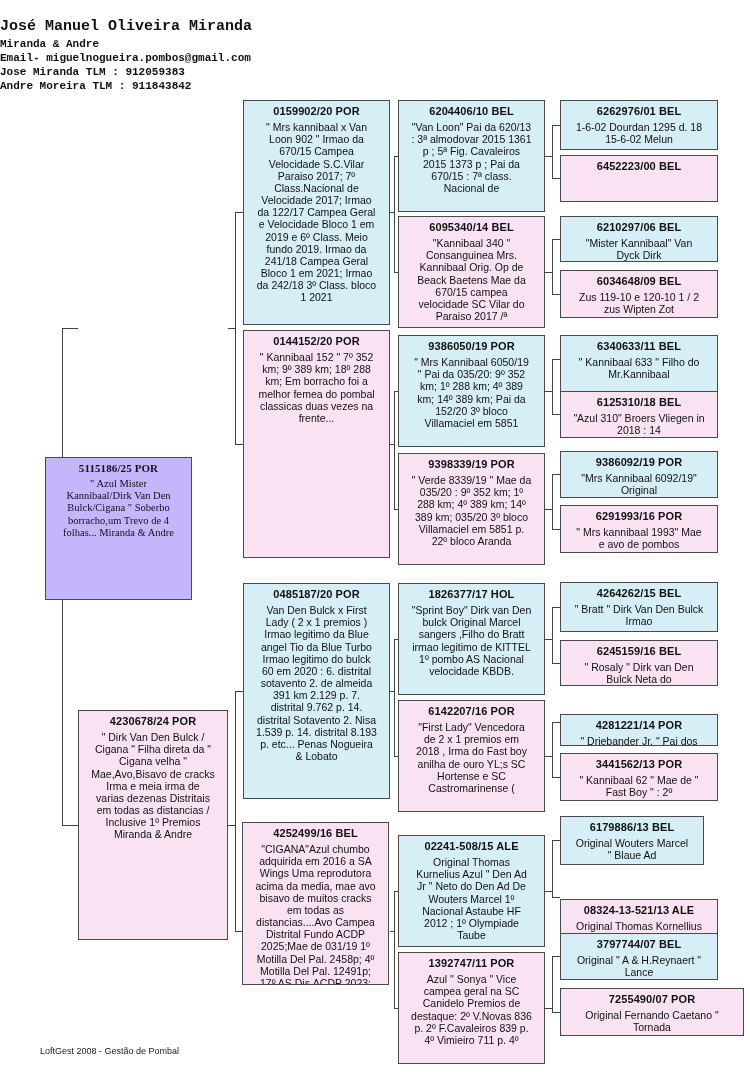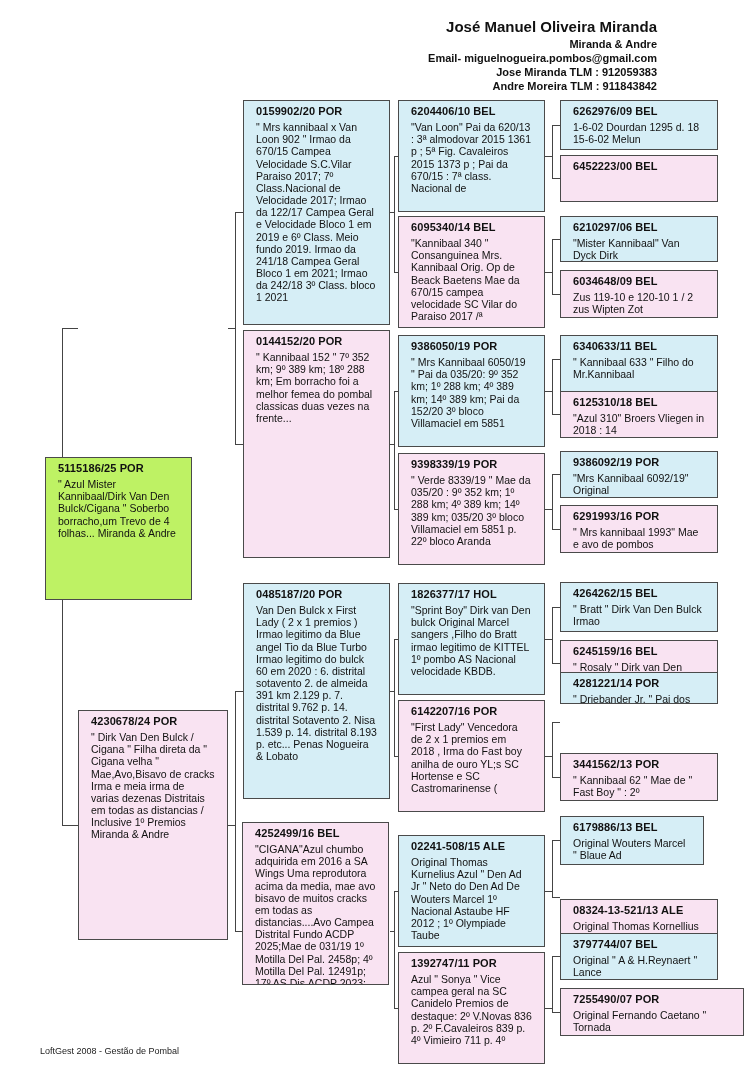--- a/index.html
+++ b/index.html
@@ -1,27 +1,27 @@
 <!DOCTYPE html>
 <html style="--blue: #d6eef6; --pink: #f9e3f2;"><head>
 <meta charset="utf-8">
 <style>
   html,body{margin:0;padding:0;background:#fff;}
   .page{position:relative;width:750px;height:1074px;background:#fff;overflow:hidden;
         font-family:"Liberation Sans",sans-serif;color:#111;}
-  .header{position:absolute;top:18px;left:0;width:657px;text-align:right;}
+  .header{position:absolute;top:18px;left:0;width:657px;text-align:left;font-family:Liberation Mono, monospace;}
   .h-title{font-size:15px;font-weight:bold;margin-bottom:3px;}
   .h-sub{font-size:11px;font-weight:bold;margin-bottom:2px;}
   #tree{position:absolute;inset:0;}
   .line{position:absolute;background:#444;z-index:0;}
   .box{position:absolute;border:1px solid #4a4a4a;z-index:1;padding:4px 12px;
-       box-sizing:border-box;overflow:hidden;}
+       box-sizing:border-box;overflow:hidden;text-align:center;}
   .tone-blue{background:var(--blue,#d6eef6);}
   .tone-pink{background:var(--pink,#f9e3f2);}
-  .tone-white{background:#bef264;}
+  .tone-white{background:#c4b5fd;font-family:Liberation Serif, serif;}
   .ring{font-size:11px;font-weight:bold;margin-bottom:4px;letter-spacing:.1px;}
   .desc{font-size:10.5px;line-height:1.16;}
   .footer{position:absolute;left:40px;top:1046px;font-size:9px;color:#222;}
 </style>
 </head>
 <body>
 
 <div class="page">
 
   <div class="header">
@@ -147,21 +147,21 @@
     <div class="box tone-blue" style="left:398px;top:835px;width:147px;height:112px">
       <div class="ring">02241-508/15 ALE</div>
       <div class="desc">Original Thomas Kurnelius Azul " Den Ad Jr " Neto do Den Ad De Wouters Marcel 1º Nacional Astaube HF 2012 ; 1º Olympiade Taube</div>
     </div>
     <div class="box tone-pink" style="left:398px;top:952px;width:147px;height:112px">
       <div class="ring">1392747/11 POR</div>
       <div class="desc">Azul " Sonya " Vice campea geral na SC Canidelo Premios de destaque: 2º V.Novas 836 p. 2º F.Cavaleiros 839 p. 4º Vimieiro 711 p. 4º</div>
     </div>
 
     <div class="box tone-blue" style="left:560px;top:100px;width:158px;height:50px">
-      <div class="ring">6262976/09 BEL</div>
+      <div class="ring">6262976/01 BEL</div>
       <div class="desc">1-6-02 Dourdan 1295 d. 18 15-6-02 Melun</div>
     </div>
     <div class="box tone-pink" style="left:560px;top:155px;width:158px;height:47px">
       <div class="ring">6452223/00 BEL</div>
       <div class="desc"></div>
     </div>
     <div class="box tone-blue" style="left:560px;top:216px;width:158px;height:46px">
       <div class="ring">6210297/06 BEL</div>
       <div class="desc">"Mister Kannibaal" Van Dyck Dirk</div>
     </div>
@@ -186,21 +186,21 @@
       <div class="desc">" Mrs kannibaal 1993" Mae e avo de pombos</div>
     </div>
     <div class="box tone-blue" style="left:560px;top:582px;width:158px;height:50px">
       <div class="ring">4264262/15 BEL</div>
       <div class="desc">" Bratt " Dirk Van Den Bulck Irmao</div>
     </div>
     <div class="box tone-pink" style="left:560px;top:640px;width:158px;height:46px">
       <div class="ring">6245159/16 BEL</div>
       <div class="desc">" Rosaly " Dirk van Den Bulck  Neta do</div>
     </div>
-    <div class="box tone-blue" style="left:560px;top:672px;width:158px;height:32px">
+    <div class="box tone-blue" style="left:560px;top:714px;width:158px;height:32px">
       <div class="ring">4281221/14 POR</div>
       <div class="desc">" Driebander Jr. " Pai dos cracks "Fast</div>
     </div>
     <div class="box tone-pink" style="left:560px;top:753px;width:158px;height:48px">
       <div class="ring">3441562/13 POR</div>
       <div class="desc">" Kannibaal 62 " Mae de " Fast Boy " : 2º</div>
     </div>
     <div class="box tone-blue" style="left:560px;top:816px;width:144px;height:49px">
       <div class="ring">6179886/13 BEL</div>
       <div class="desc">Original Wouters Marcel " Blaue Ad</div>

